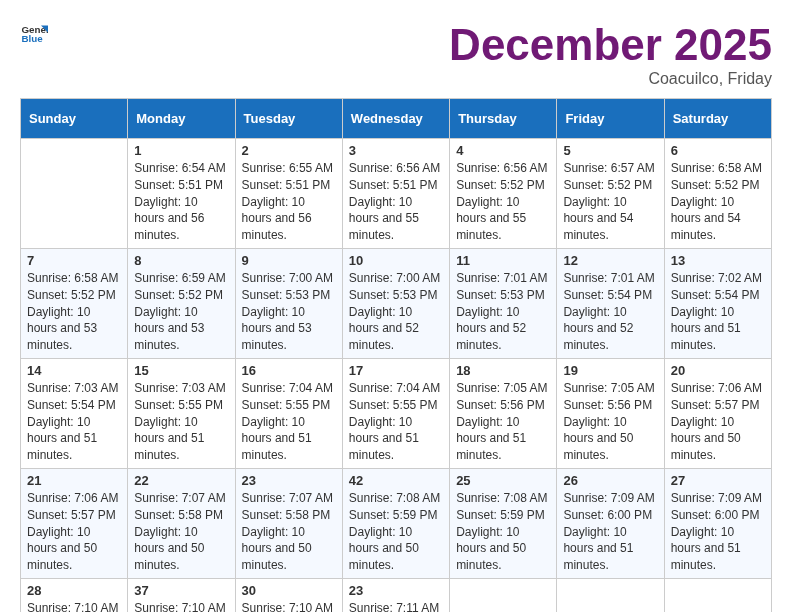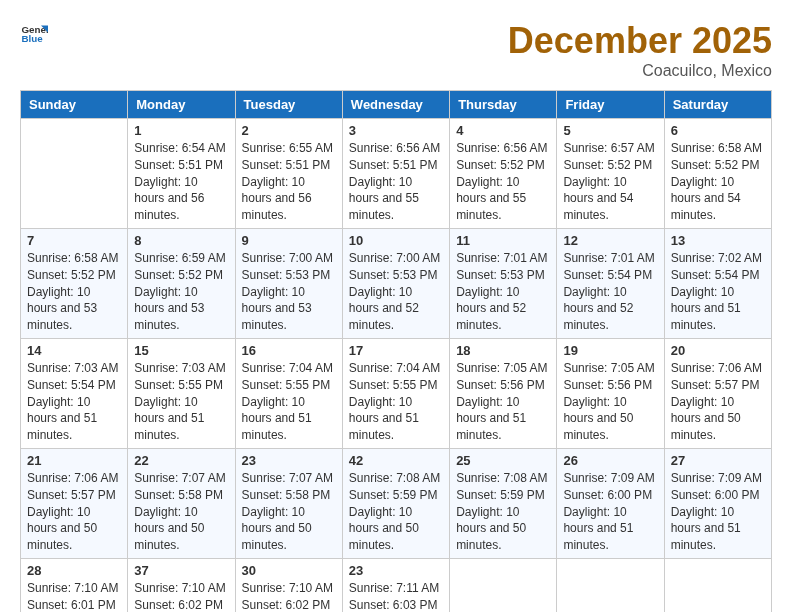--- a/index.html
+++ b/index.html
@@ -22,38 +22,38 @@
       gap: 4px;
     }
     .logo-icon {
       width: 28px;
       height: 28px;
     }
     .title-area {
       text-align: right;
     }
     .month-title {
-      font-size: 36px;
+      font-size: 44px;
       font-weight: bold;
-      color: #a16207;
+      color: #701a75;
     }
     .location-title {
       font-size: 16px;
       color: #555;
     }
     .calendar {
       width: 100%;
       border-collapse: collapse;
       border: 1px solid #ccc;
     }
     .calendar th {
       background-color: #1a6fbd;
       color: #fff;
       text-align: left;
-      padding: 6px 8px;
+      padding: 12px 8px;
       font-size: 13px;
       border: 1px solid #ccc;
     }
     .calendar td {
       vertical-align: top;
       padding: 4px 6px;
       border: 1px solid #ccc;
       width: calc(100% / 7);
       min-height: 80px;
       font-size: 11px;
@@ -89,21 +89,21 @@
 <div class="header-area">
   <div class="logo">
     <svg class="logo-icon" viewBox="0 0 40 40" xmlns="http://www.w3.org/2000/svg">
       <text x="2" y="18" font-size="14" font-weight="bold" fill="#333" font-family="Arial">General</text>
       <text x="2" y="32" font-size="14" font-weight="bold" fill="#1a6fbd" font-family="Arial">Blue</text>
       <polygon points="30,8 40,8 40,18" fill="#1a6fbd"></polygon>
     </svg>
   </div>
   <div class="title-area">
     <div class="month-title">December 2025</div>
-    <div class="location-title">Coacuilco, Mexico</div>
+    <div class="location-title">Coacuilco, Friday</div>
   </div>
 </div>
 
 <table class="calendar">
   <thead>
     <tr>
     <th>Sunday</th>
         <th>Monday</th>
         <th>Tuesday</th>
         <th>Wednesday</th>

